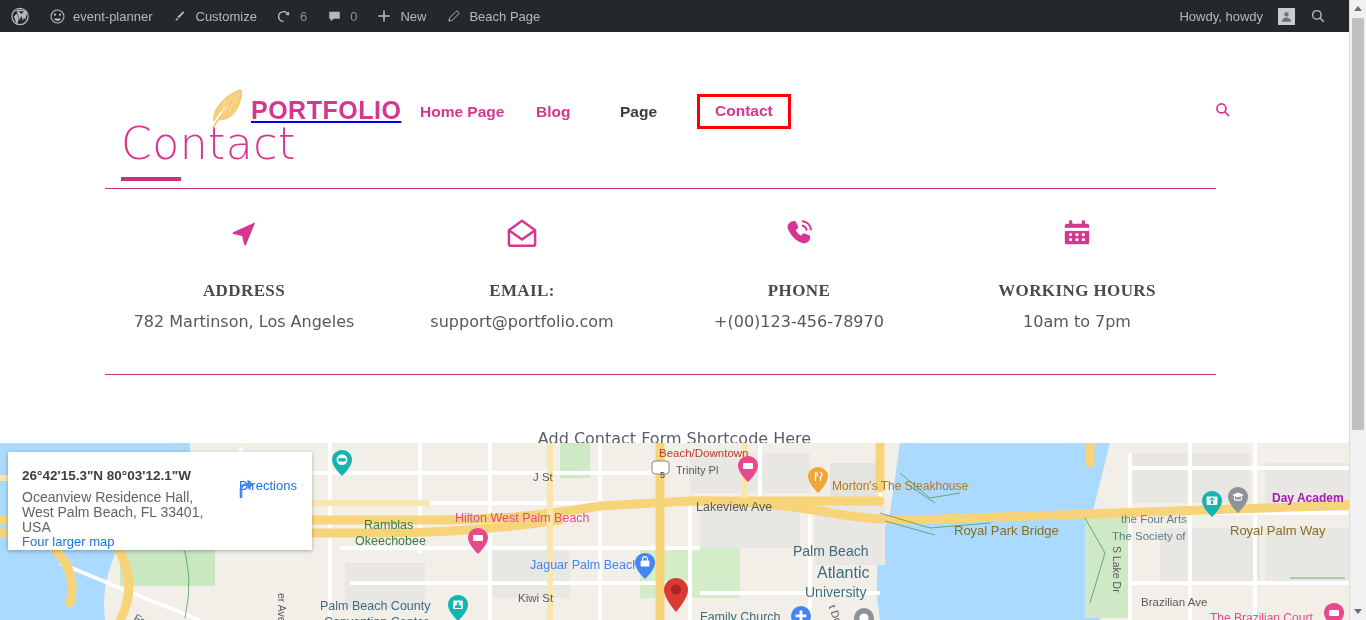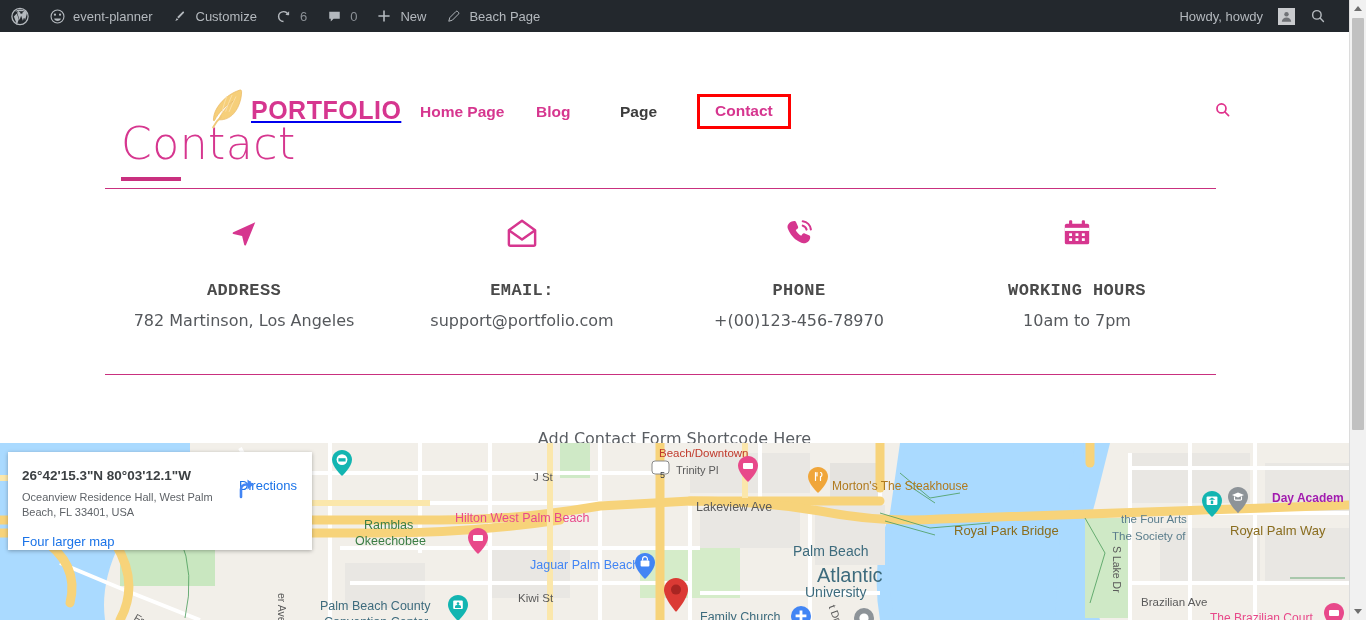--- a/index.html
+++ b/index.html
@@ -94,21 +94,21 @@
   #info-email   { left:278px; }
   #info-phone   { left:555px; }
   #info-hours   { left:833px; }
   .info-icon {
     height:42px; display:flex; align-items:center; justify-content:center;
     color:#d6368f;
   }
   .info-icon svg { display:block; }
   .info-label {
     margin-top:27px; font-size:17px; font-weight:bold; color:#4a4a4a;
-    letter-spacing:0.4px; font-family:Liberation Mono, monospace;
+    letter-spacing:0.4px; font-family:Liberation Serif, serif;
   }
   .info-value {
     margin-top:11px; font-size:16px; color:#55585c; font-weight:400;
     font-family:"DejaVu Sans", sans-serif;
   }
   #shortcode-note {
     position:absolute; left:0; top:429px; width:1349px; text-align:center;
     font-size:16px; color:#5a5e63; font-family:"DejaVu Sans", sans-serif;
   }
 
@@ -129,21 +129,21 @@
     background:#ffffff; box-shadow:0 1px 4px rgba(0,0,0,.3);
     z-index:30;
   }
   #map-coords {
     position:absolute; left:14px; top:16px;
     font-size:13.5px; font-weight:bold; color:#3c4043;
     font-family:"Liberation Sans", sans-serif;
   }
   #map-address {
     position:absolute; left:14px; top:38px; width:200px;
-    font-size:11px; color:#5f6368; line-height:15px;
+    font-size:14px; color:#5f6368; line-height:15px;
   }
   #map-larger {
     position:absolute; left:14px; top:82px;
     font-size:13px; color:#1a73e8; text-decoration:none;
   }
   #map-directions {
     position:absolute; left:225px; top:23px; width:70px; text-align:center;
     text-decoration:none;
   }
   #map-directions .dir-label {
@@ -464,21 +464,21 @@
       <div class="mlabel" style="left: 1121px; top: 70px; color: rgb(90, 125, 140); font-size: 11.5px;">the Four Arts</div>
       <div class="mlabel" style="left: 1272px; top: 48px; color: #a21caf; font-size: 12px; font-weight: bold;">Day Academ</div>
       <div class="mlabel" style="left: 668px; top: 57px; color: rgb(90, 90, 90); font-size: 12.5px; margin-left: 28px;">Lakeview Ave</div>
       <div class="mlabel" style="left: 455px; top: 68px; color: rgb(232, 73, 138); font-size: 12.5px;">Hilton West Palm Beach</div>
       <div class="mlabel" style="left: 364px; top: 75px; color: rgb(58, 125, 68); font-size: 12.5px;">Ramblas</div>
       <div class="mlabel" style="left: 355px; top: 91px; color: rgb(58, 125, 68); font-size: 12.5px;">Okeechobee</div>
       <div class="mlabel" style="left: 954px; top: 80px; color: rgb(138, 109, 30); font-size: 13px;">Royal Park Bridge</div>
       <div class="mlabel" style="left: 1230px; top: 80px; color: rgb(138, 109, 30); font-size: 13px;">Royal Palm Way</div>
       <div class="mlabel" style="left: 530px; top: 115px; color: rgb(66, 133, 244); font-size: 12.5px;">Jaguar Palm Beach</div>
       <div class="mlabel" style="left: 793px; top: 100px; color: rgb(61, 107, 125); font-size: 14px;">Palm Beach</div>
-      <div class="mlabel" style="left: 817px; top: 121px; color: rgb(61, 107, 125); font-size: 20px;">Atlantic</div>
+      <div class="mlabel" style="left: 817px; top: 121px; color: rgb(61, 107, 125); font-size: 16px;">Atlantic</div>
       <div class="mlabel" style="left: 805px; top: 141px; color: rgb(61, 107, 125); font-size: 14px;">University</div>
       <div class="mlabel" style="left: 518px; top: 149px; color: rgb(90, 90, 90); font-size: 11.5px;">Kiwi St</div>
       <div class="mlabel" style="left: 320px; top: 156px; color: rgb(61, 107, 125); font-size: 12.5px; text-align: right;">Palm Beach County</div>
       <div class="mlabel" style="left: 324px; top: 172px; color: rgb(61, 107, 125); font-size: 12.5px;">Convention Center</div>
       <div class="mlabel" style="left: 700px; top: 167px; color: rgb(61, 107, 125); font-size: 12.5px;">Family Church</div>
       <div class="mlabel" style="left: 1141px; top: 153px; color: rgb(90, 90, 90); font-size: 11.5px;">Brazilian Ave</div>
       <div class="mlabel" style="left: 1210px; top: 168px; color: rgb(232, 73, 138); font-size: 12px;">The Brazilian Court</div>
       <div class="mlabel" style="left: 1123px; top: 103px; color: rgb(90, 90, 90); font-size: 10.5px; transform: rotate(90deg); transform-origin: left top;">S Lake Dr</div>
       <div class="mlabel" style="left: 838px; top: 160px; color: rgb(90, 90, 90); font-size: 10.5px; transform: rotate(70deg); transform-origin: left top;">t Dr</div>
       <div class="mlabel" style="left: 288px; top: 150px; color: rgb(90, 90, 90); font-size: 10.5px; transform: rotate(90deg); transform-origin: left top;">er Ave</div>

